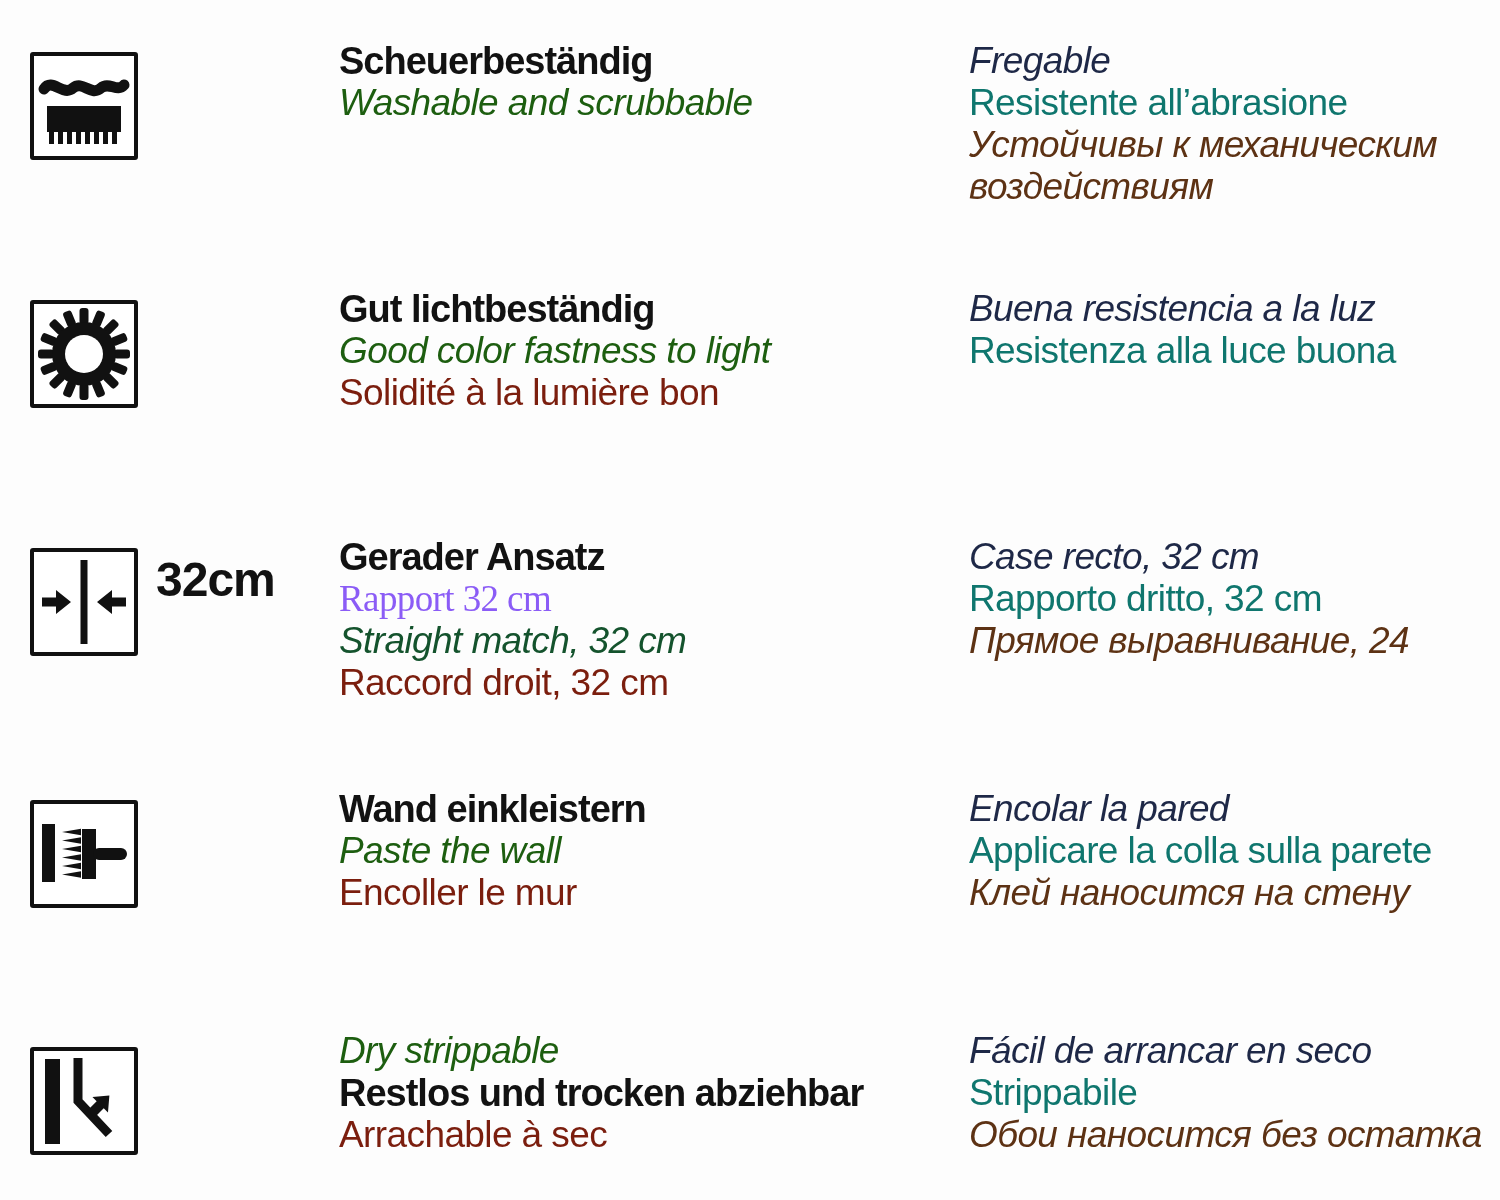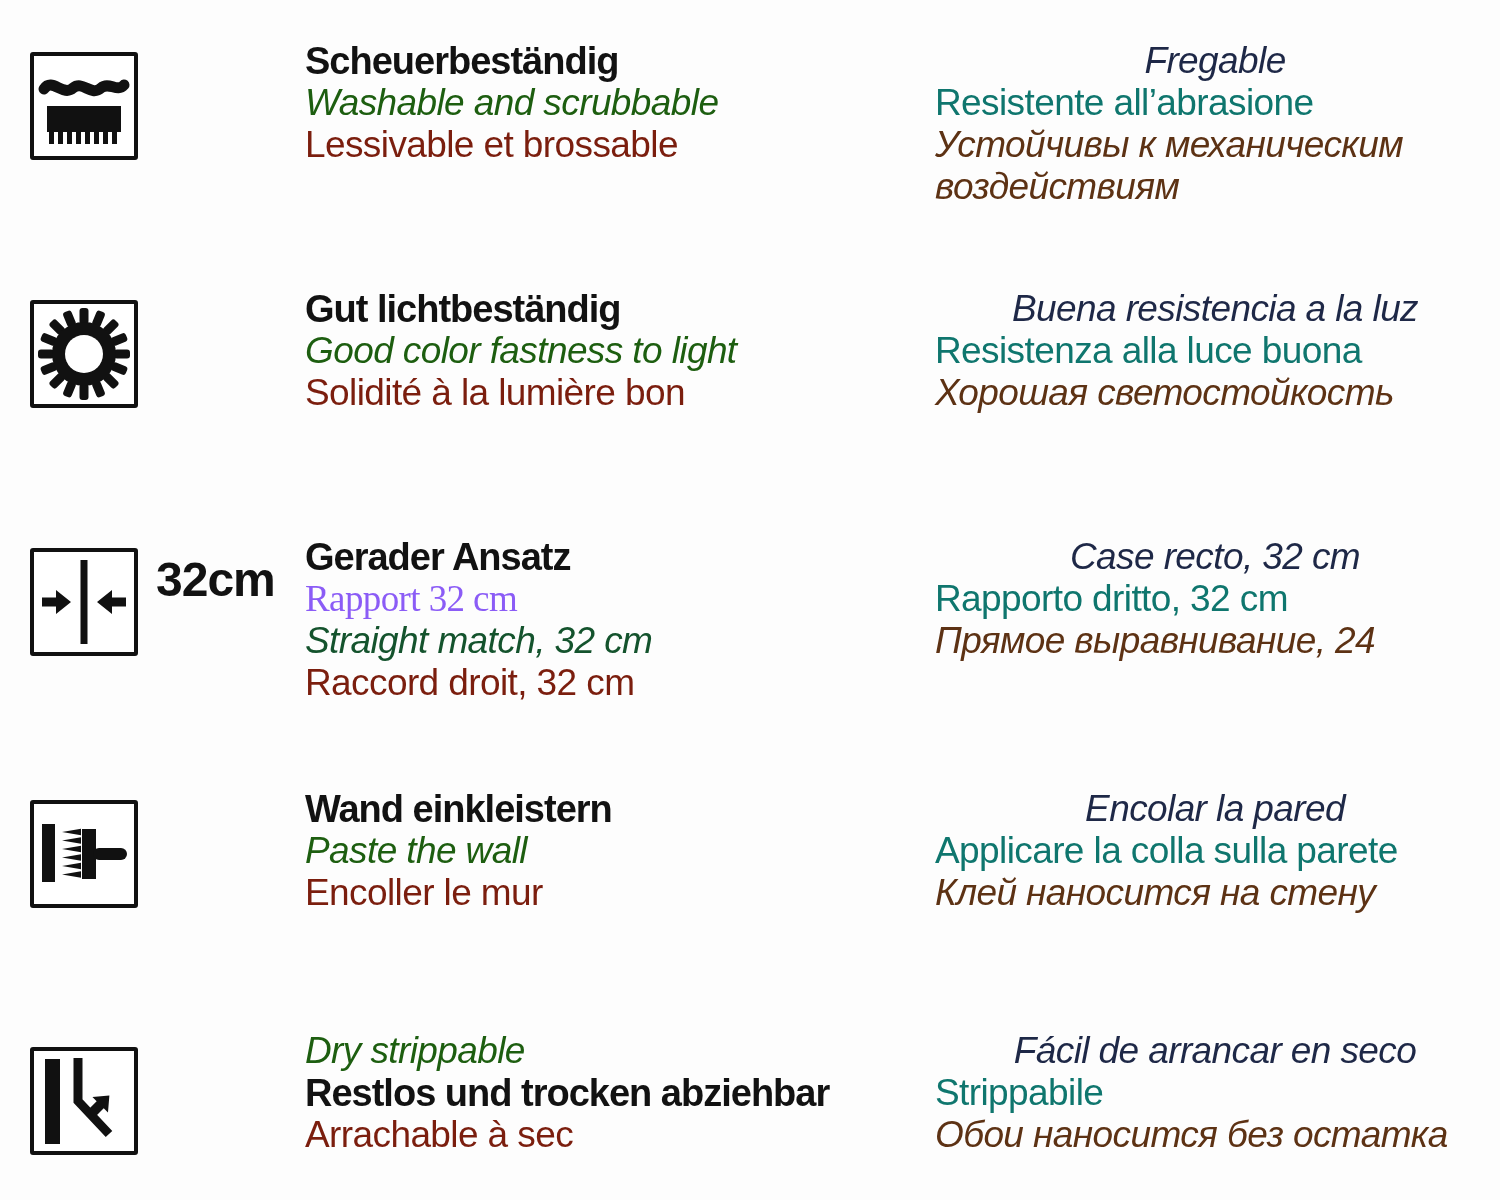--- a/index.html
+++ b/index.html
@@ -24,27 +24,28 @@
     font-size:48px;font-weight:bold;color:#121212;
     letter-spacing:-1px;
   }
   .col{position:absolute;top:0;}
   .col.left{left:305px;width:625px;}
   .col.right{left:935px;width:560px;}
   .line{
     font-size:37px;line-height:42px;
     letter-spacing:-0.6px;
     white-space:normal;
+    margin-left:34px;
   }
   .de{font-weight:bold;color:#121212;letter-spacing:-1px;font-size:38px;}
   .de-regular{color:#8b5cf6;font-family:Liberation Serif, serif;}
   .en-green{font-style:italic;color:#1d5e10;}
   .en-blue{font-style:italic;color:#14532d;}
   .fr{color:#7b1e0e;}
-  .es{font-style:italic;color:#1e2847;text-align:center;}
+  .es{font-style:italic;color:#1e2847;}
   .it{color:#0f766e;}
   .ru{font-style:italic;color:#5d3214;}
 </style>
 </head>
 <body>
 
 <div class="row" style="top:40px">
   <div class="iconbox" style="top:12px">
     <svg viewBox="0 0 100 100" aria-hidden="true">
       <path d="M10 33 C 18 21, 29 41, 39 32 C 49 24, 57 41, 67 32 C 75 25, 83 37, 90 29" fill="none" stroke="#111" stroke-width="11" stroke-linecap="round"></path>
@@ -55,21 +56,20 @@
         <rect x="42" y="76" width="5" height="12" fill="#111"></rect>
       <rect x="51" y="76" width="5" height="12" fill="#111"></rect>
         <rect x="60" y="76" width="5" height="12" fill="#111"></rect>
       <rect x="69" y="76" width="5" height="12" fill="#111"></rect>
         <rect x="78" y="76" width="5" height="12" fill="#111"></rect>
     </svg>
   </div>
   <div class="col left">
     <div class="line de">Scheuerbeständig</div>
     <div class="line en-green">Washable and scrubbable</div>
-    <div class="line fr">Lessivable et brossable</div>
   </div>
   <div class="col right">
     <div class="line es">Fregable</div>
     <div class="line it">Resistente all’abrasione</div>
     <div class="line ru">Устойчивы к механическим воздействиям</div>
   </div>
 </div>
 
 <div class="row" style="top:288px">
   <div class="iconbox" style="top:12px">
@@ -97,21 +97,20 @@
     </svg>
   </div>
   <div class="col left">
     <div class="line de">Gut lichtbeständig</div>
     <div class="line en-green">Good color fastness to light</div>
     <div class="line fr">Solidité à la lumière bon</div>
   </div>
   <div class="col right">
     <div class="line es">Buena resistencia a la luz</div>
     <div class="line it">Resistenza alla luce buona</div>
-    <div class="line ru">Хорошая светостойкость</div>
   </div>
 </div>
 
 <div class="row" style="top:536px">
   <div class="iconbox" style="top:12px">
     <svg viewBox="0 0 100 100" aria-hidden="true">
       <rect x="46.5" y="8" width="7" height="84" fill="#111"></rect>
       <polygon points="8,45.5 22,45.5 22,38 37,50 22,62 22,54.5 8,54.5" fill="#111"></polygon>
       <polygon points="92,45.5 78,45.5 78,38 63,50 78,62 78,54.5 92,54.5" fill="#111"></polygon>
     </svg>

